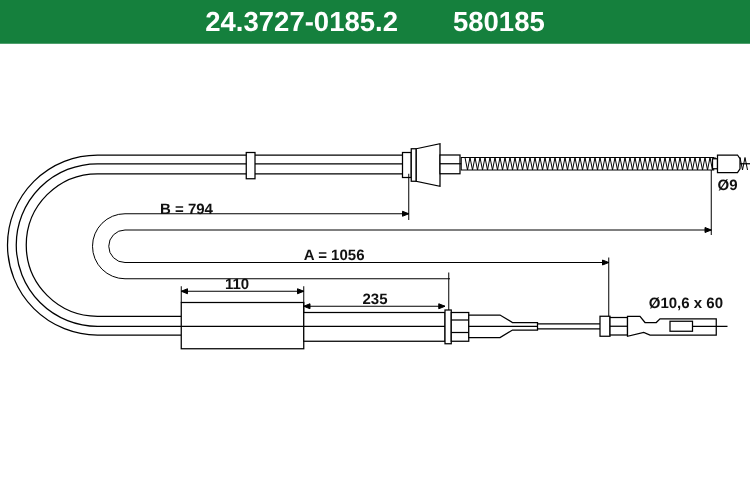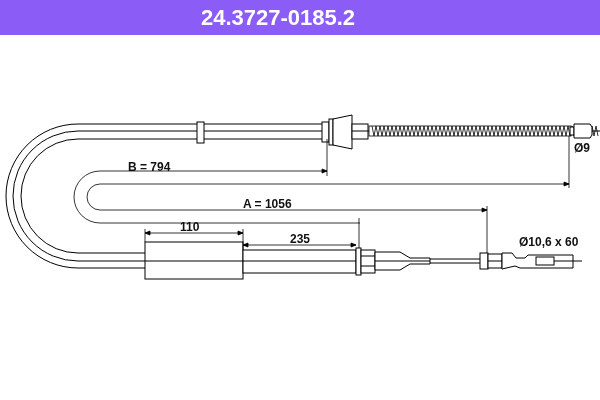--- a/index.html
+++ b/index.html
@@ -1,26 +1,27 @@
 <!DOCTYPE html>
 <html><head>
   <meta charset="utf-8">
   <style>
     html, body { margin: 0; padding: 0; background: #ffffff; }
     body { width: 600px; height: 400px; position: relative; overflow: hidden; font-family: "Liberation Sans", sans-serif; }
-    .header { position: absolute; left: 0; top: 0; width: 600px; height: 35px; background: #8b5cf6; color: #ffffff; display: flex; align-items: center; justify-content: center; font-weight: bold; font-size: 22px; letter-spacing: 0px; }
+    .header { position: absolute; left: 0; top: 0; width: 600px; height: 35px; background: #15803d; color: #ffffff; display: flex; align-items: center; justify-content: center; font-weight: bold; font-size: 22px; letter-spacing: 0px; }
     .header .part { margin-right: 44px; }
     svg.drawing { position: absolute; left: 0; top: 0; width: 600px; height: 400px; }
     .lbl { font-family: "Liberation Sans", sans-serif; font-weight: bold; font-size: 12px; fill: #111; }
   </style>
 </head>
 <body>
 
 <div class="header">
   <span class="part">24.3727-0185.2</span>
+  <span>580185</span>
 </div>
 
 <svg class="drawing" viewBox="0 0 600 400">
   <g fill="none" stroke="#000" stroke-width="1">
 
     <g>
       <path d="M200,124 L78,124 A72,72 0 0 0 78,268 L145,268"></path>
       <path d="M200,131 L78,131 A65,65 0 0 0 78,261 L145,261"></path>
       <path d="M200,139 L78,139 A57,57 0 0 0 78,253 L145,253"></path>
     </g>

